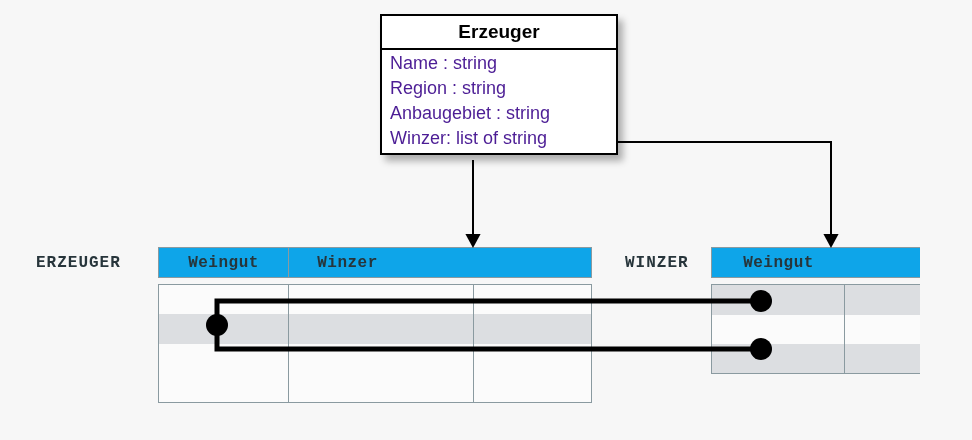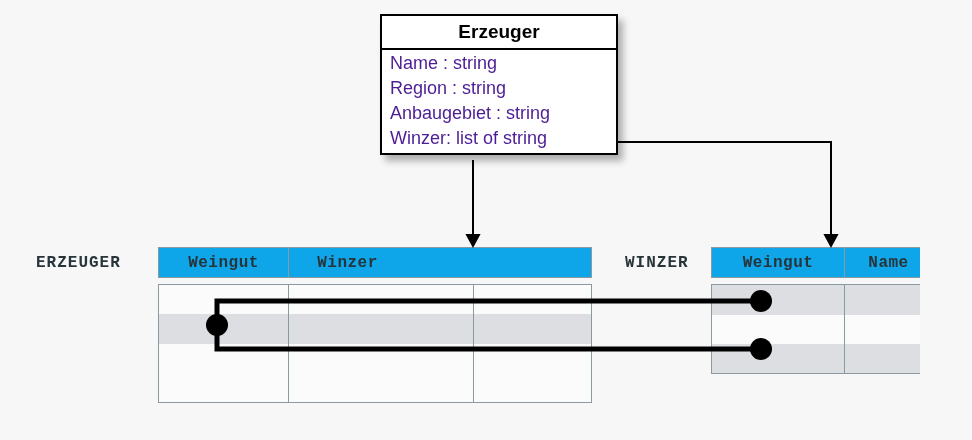--- a/index.html
+++ b/index.html
@@ -154,21 +154,20 @@
     <div class="tbl-row" style="height:29px;">
       <div class="vline" style="left:129px;"></div>
       <div class="vline" style="left:314px;"></div>
     </div>
   </div>
 
   <div class="tbl-label" style="left:625px; top:254px;">WINZER</div>
 
   <div class="tbl-head" style="left:711px; top:247px; width:222px; height:31px;">
     <div class="cell" style="width:133px;">Weingut</div>
-    <div class="cell" style="width:87px;">Name</div>
   </div>
 
   <div class="tbl-body" style="left:711px; top:284px; width:222px; height:90px;">
     <div class="tbl-row alt" style="height:30px;">
       <div class="vline" style="left:132px;"></div>
     </div>
     <div class="tbl-row" style="height:29px;">
       <div class="vline" style="left:132px;"></div>
     </div>
     <div class="tbl-row alt" style="height:29px;">

